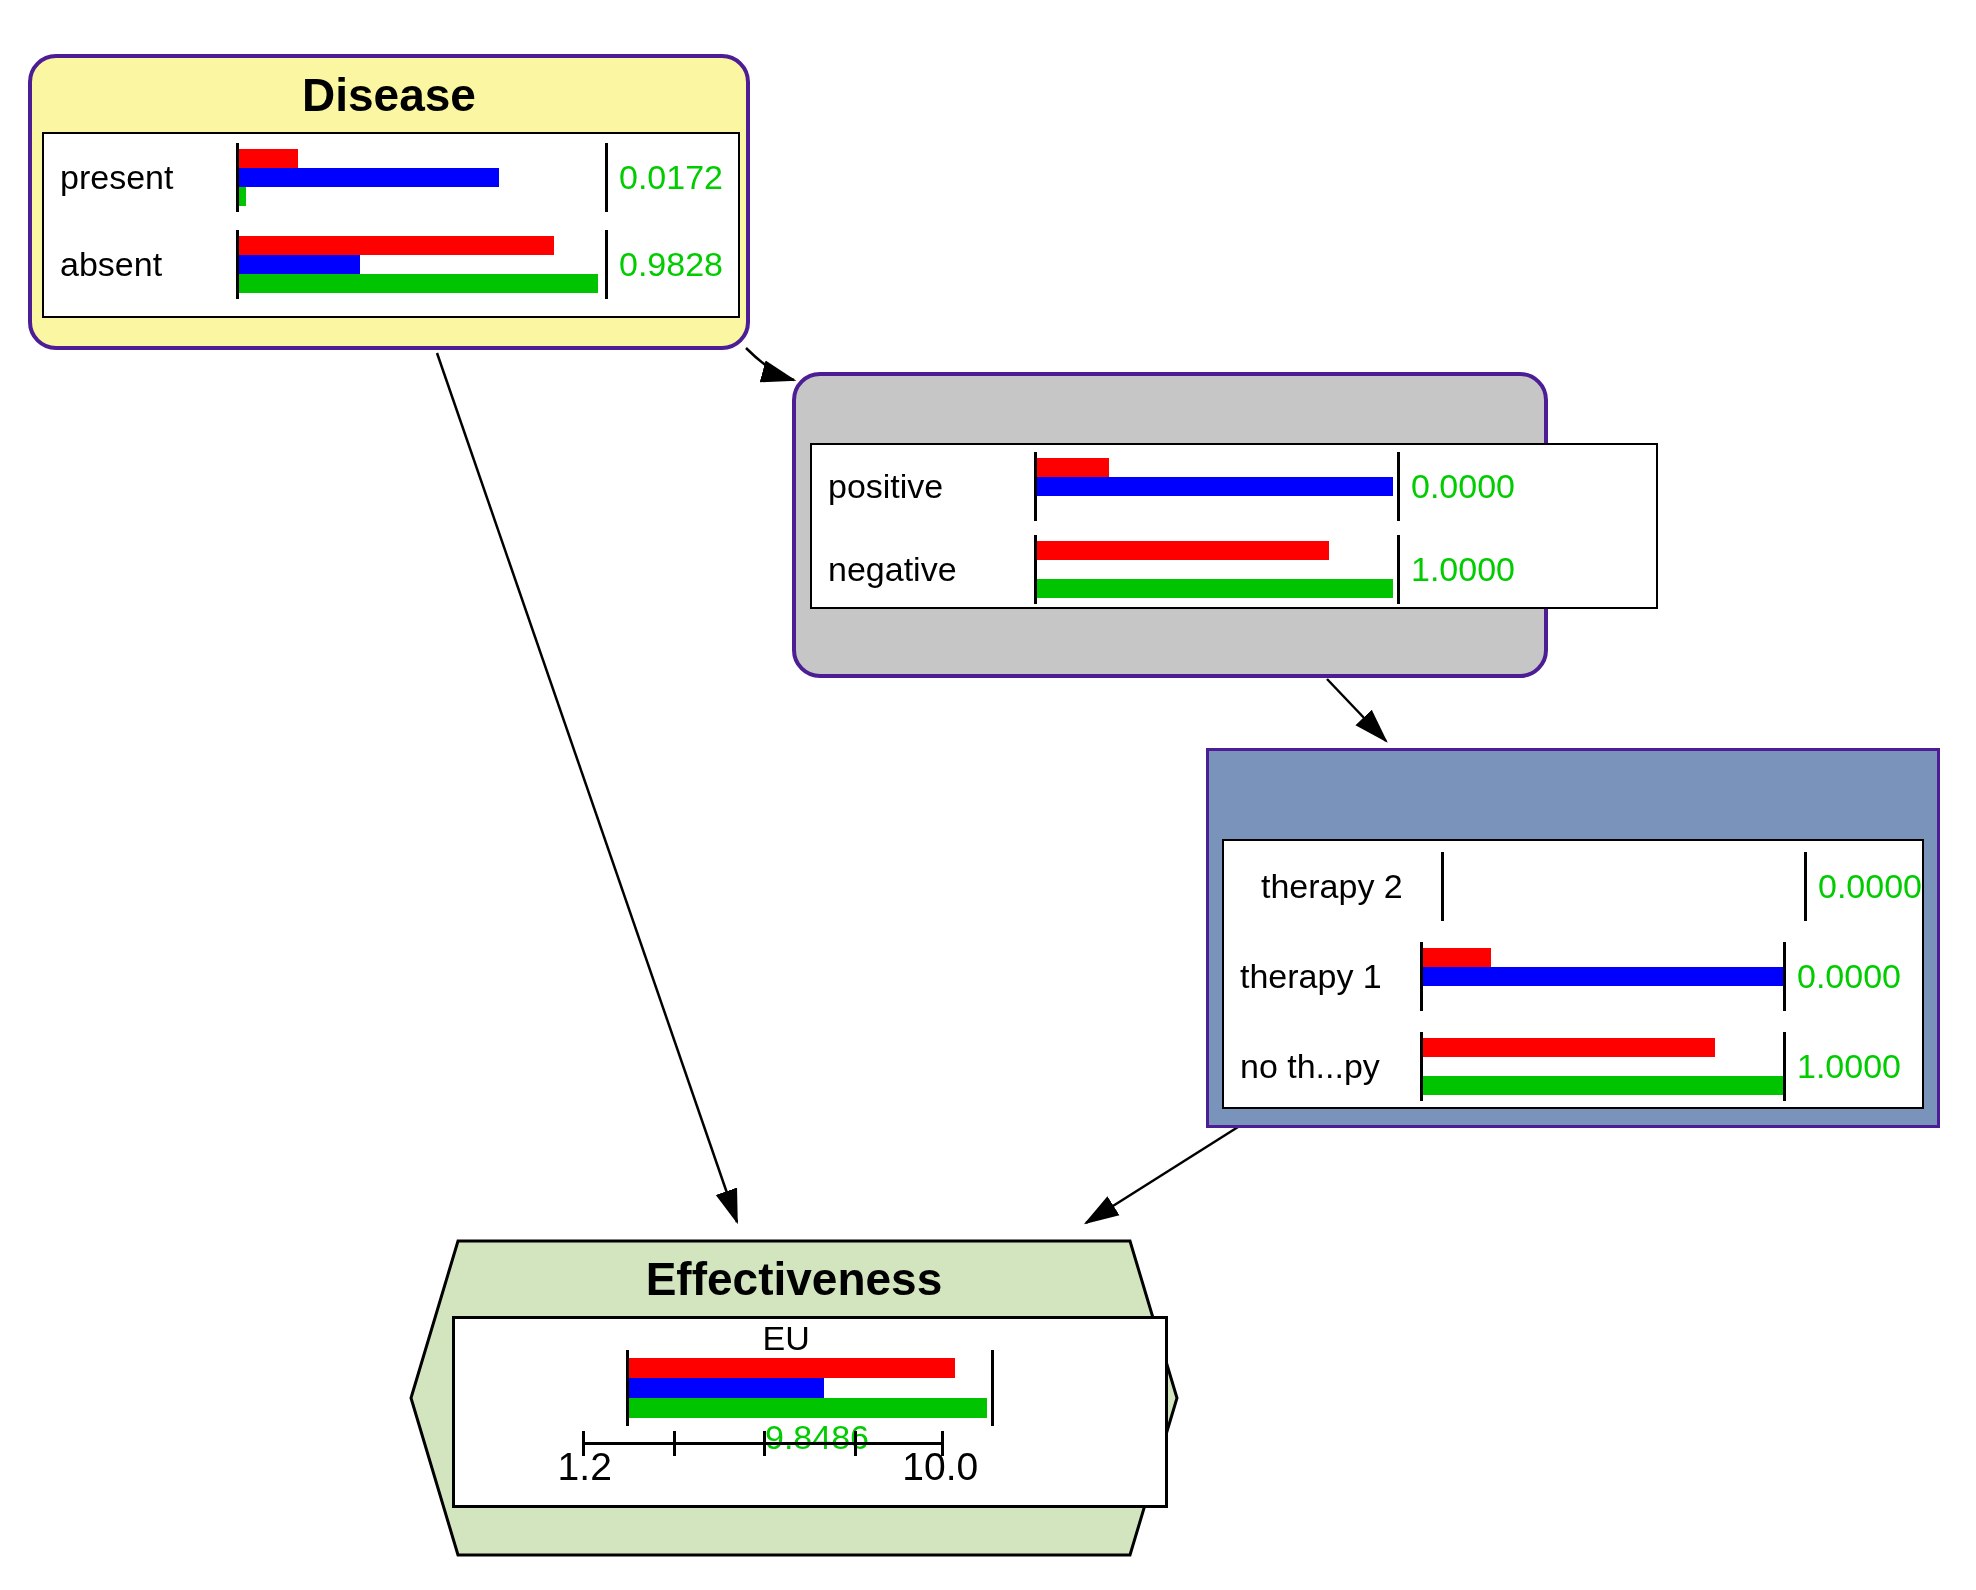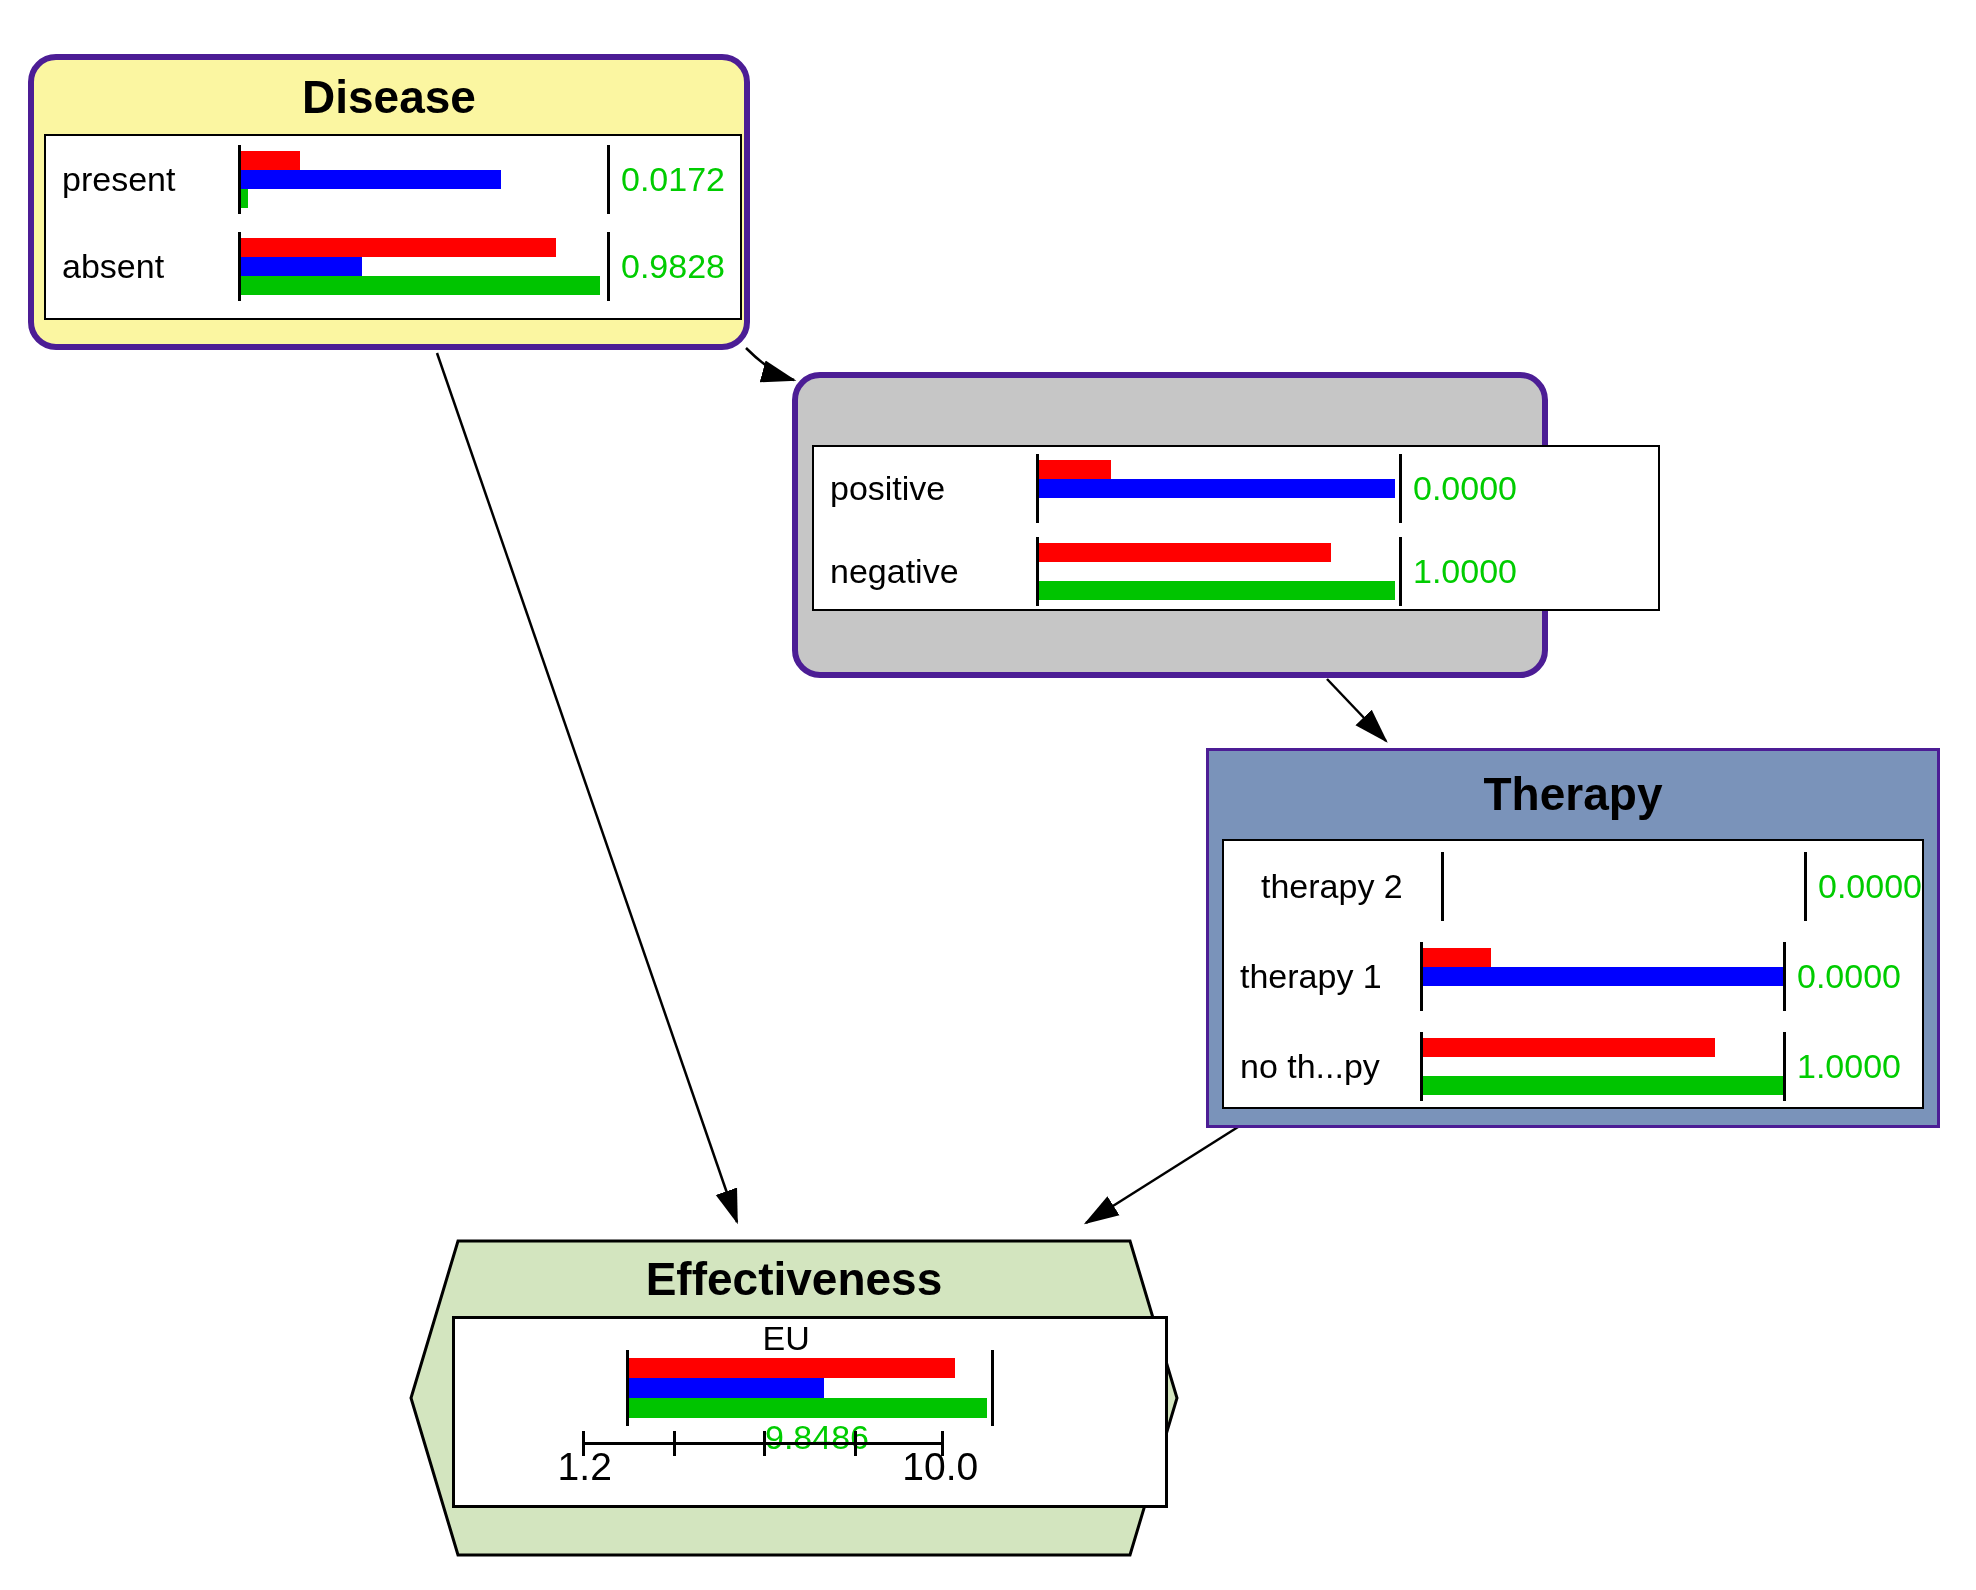--- a/index.html
+++ b/index.html
@@ -1,20 +1,20 @@
 <!DOCTYPE html>
 <html><head>
 <meta charset="utf-8">
 <style>
   html,body{margin:0;padding:0;}
   body{
     width:1976px;height:1590px;position:relative;background:#ffffff;
     font-family:"Liberation Sans",sans-serif;overflow:hidden;
   }
-  .node{position:absolute;border:6px solid #4c1d95;box-sizing:border-box;}
+  .node{position:absolute;border:4px solid #4c1d95;box-sizing:border-box;}
   .node-title{
     position:absolute;left:0;right:0;text-align:center;
     font-weight:bold;font-size:46px;color:#000;letter-spacing:0px;
   }
   .statbox{
     position:absolute;background:#fff;border:2px solid #000;box-sizing:border-box;
   }
   .srow{display:flex;align-items:center;box-sizing:border-box;}
   .slabel{
     font-size:34px;color:#000;padding-left:16px;box-sizing:border-box;
@@ -102,21 +102,20 @@
         <div class="bar red" style="width: 81%;"></div>
         <div class="bar blue" style="width: 0%;"></div>
         <div class="bar green" style="width: 99%;"></div>
       </div>
       <div class="value">1.0000</div>
     </div>
   </div>
 </div>
 
 <div class="node" style="left:1206px;top:748px;width:734px;height:380px;background:#7A93BA;border-width:3px;">
-  <div class="node-title" style="top:16px;">Therapy</div>
   <div class="statbox" style="left:13px;top:88px;width:702px;height:270px;">
     <div class="srow" style="height:90px;justify-content:flex-end;">
       <div class="slabel" style="width:199px;">therapy 2</div>
       <div class="bars" style="width:360px;">
         <div class="bar red" style="width: 0%;"></div>
         <div class="bar blue" style="width: 0%;"></div>
         <div class="bar green" style="width: 0%;"></div>
       </div>
       <div class="value">0.0000</div>
     </div>

